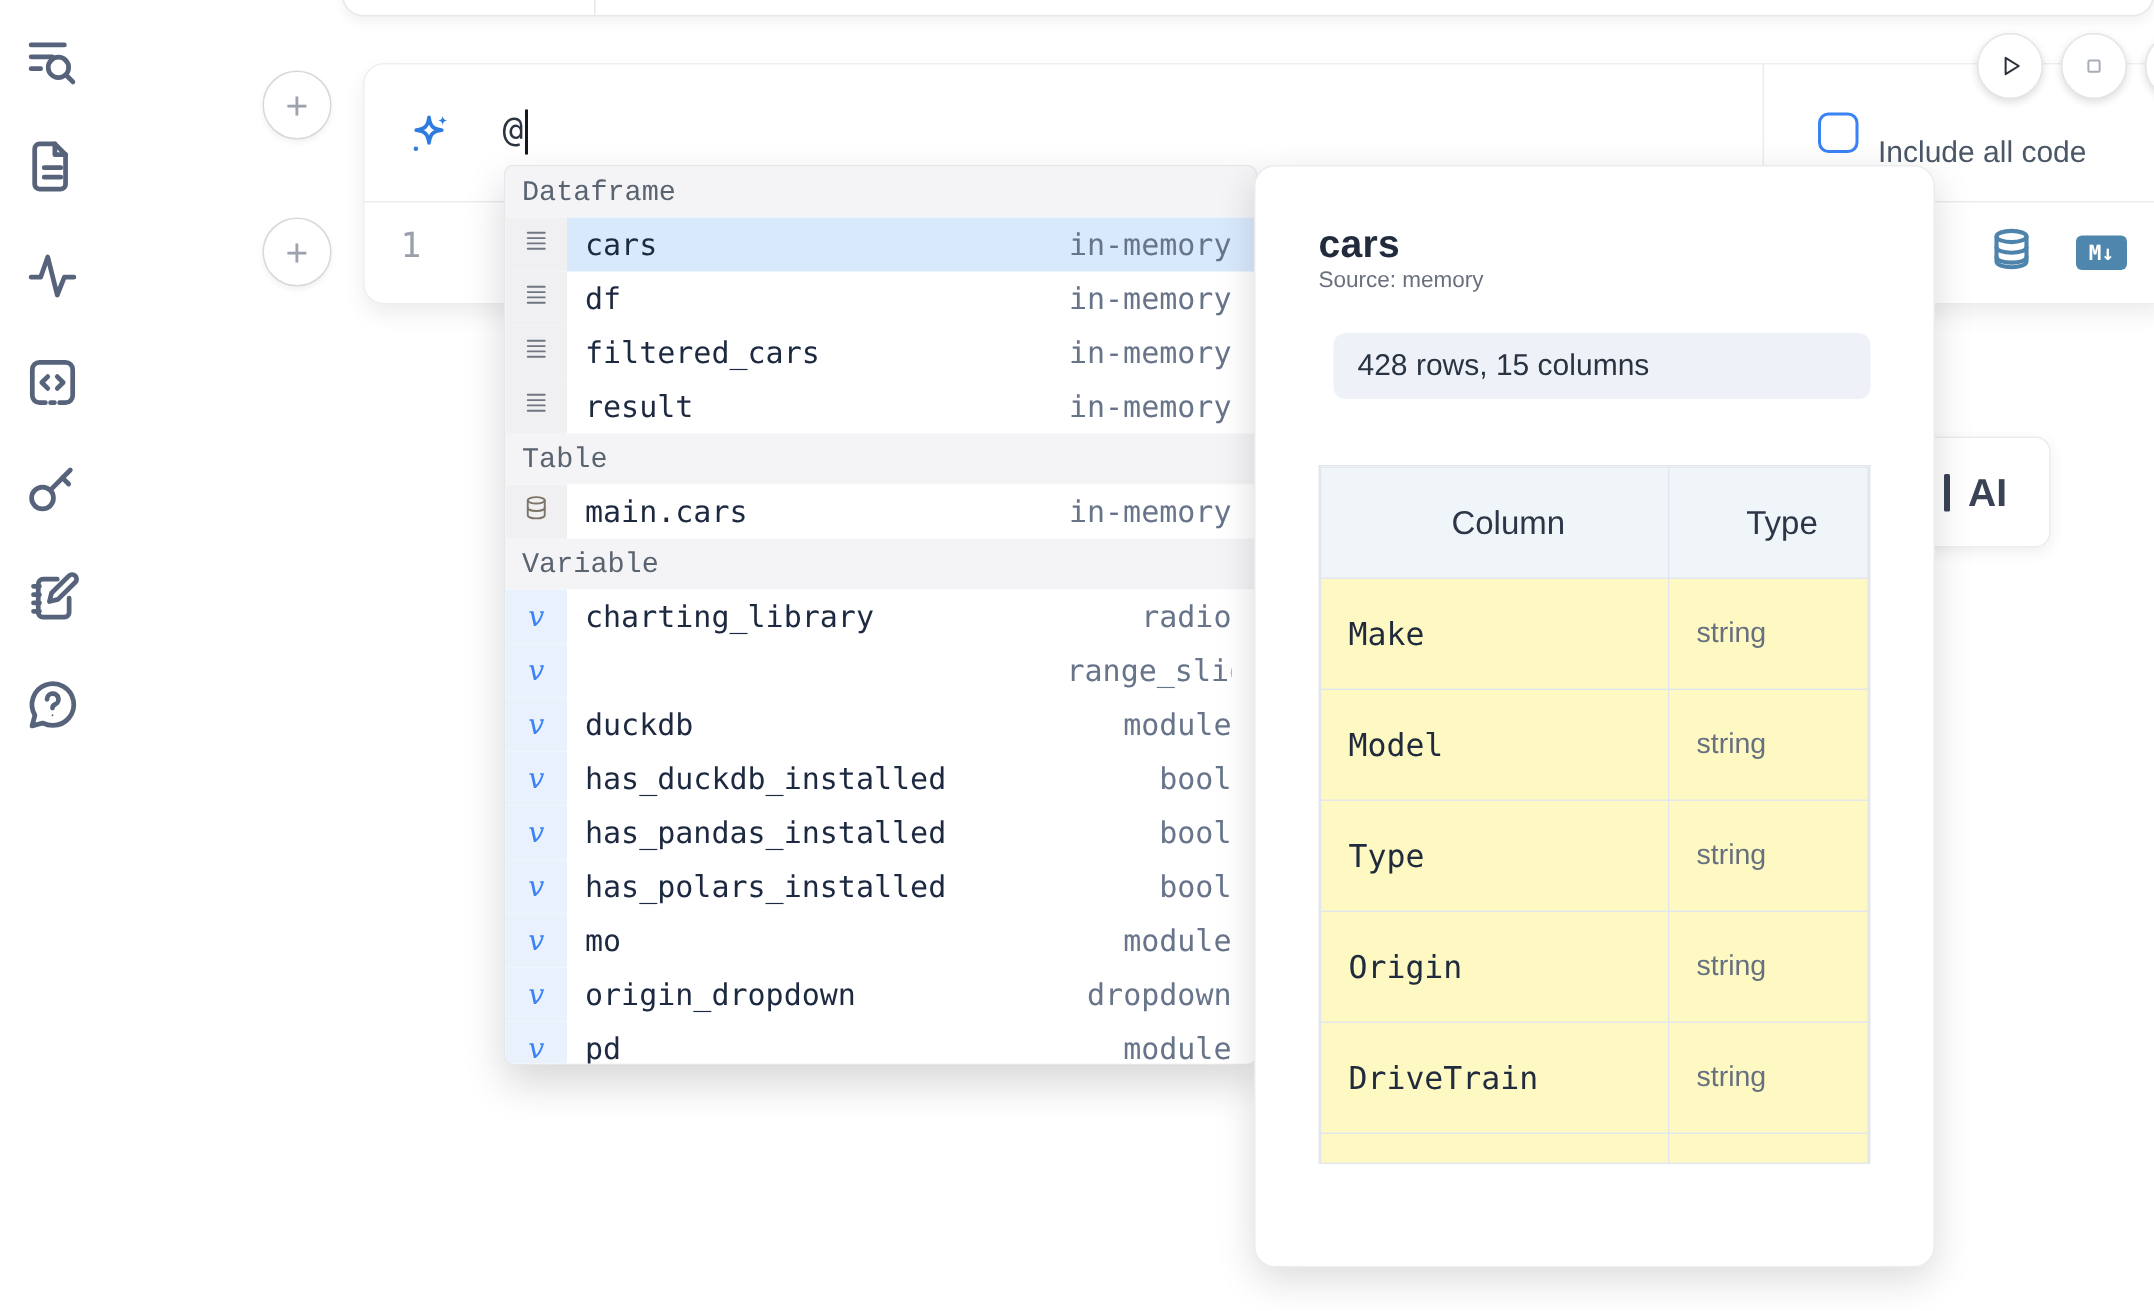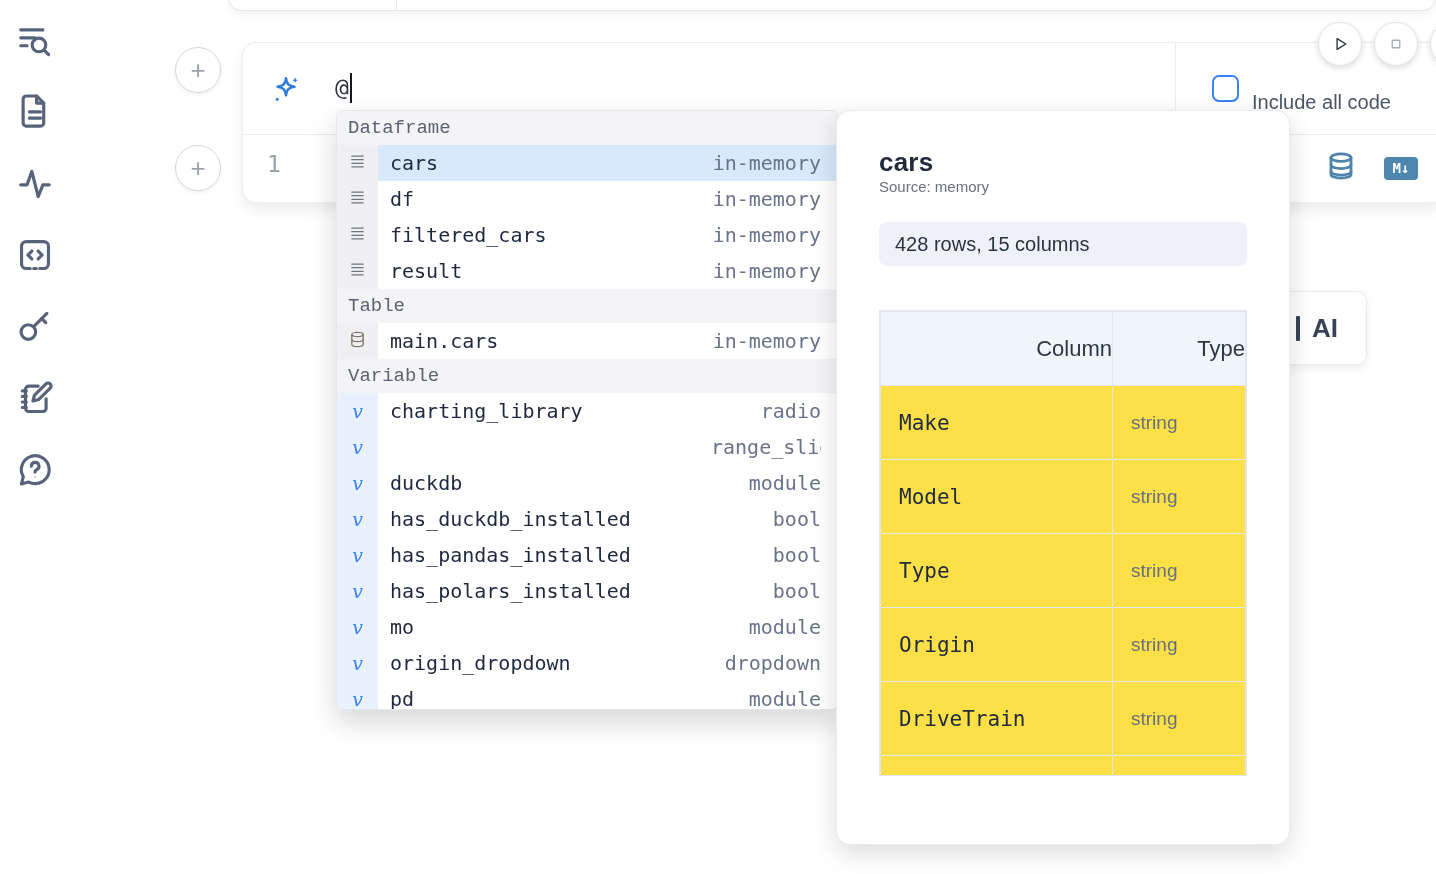--- a/index.html
+++ b/index.html
@@ -74,28 +74,28 @@
   .db-small svg { width:17px; height:17px; stroke:#7d7468; stroke-width:1.8; fill:none; stroke-linecap:round; }
   .var-glyph { font-family:"DejaVu Serif", serif; font-style:italic; font-size:19px; color:#3b82f6; }
 
   
   .card { position:absolute; left:836px; top:110px; width:454px; height:735px; background:#fff;
           border:1px solid #ececf0; border-radius:14px; z-index:10;
           box-shadow:0 8px 26px rgba(0,0,0,.14); padding:36px 42px 0 42px; }
   .card-title { font-size:26px; font-weight:bold; color:#212b3b; letter-spacing:.2px; }
   .card-source { margin-top:0; font-size:15px; color:#69707d; }
   .card-badge { margin-top:27px; height:44px; line-height:44px; background:#eef2f8; border-radius:8px;
-                padding-left:16px; font-size:20px; color:#2a3342; }
+                padding-left:16px; font-size:20px; color:#2a3342;margin-left:10px; }
   .card-tablewrap { margin-top:44px; height:466px; overflow:hidden;
                     border:1px solid #e3e7ed; border-bottom:none; }
   .ptable { width:100%; border-collapse:collapse; }
   .ptable th, .ptable td { border:1px solid #e3e7ed; }
-  .ptable th { height:74px; background:#f0f5f9; text-align:right; padding-left:18px;
+  .ptable th { height:74px; background:#f0f5f9; text-align:center; padding-left:18px;
                font-size:22px; color:#2c3647; font-weight:normal; }
-  .ptable td { height:74px; background:#fde047; padding-left:18px; }
+  .ptable td { height:74px; background:#fef9c3; padding-left:18px; }
   .ptable td.cname { font-family:"DejaVu Sans Mono", monospace; font-size:21px; color:#202b3d; width:232px; }
   .ptable td.ctype { font-size:19px; color:#66707f; }
   .ptable tr.partial td { height:20px; }
 
   .plus-btn { position:absolute; width:46px; height:46px; border-radius:50%; background:#fff;
               border:1px solid #d6d8dc; box-shadow:0 2px 4px rgba(0,0,0,.06); color:#9ca3af;
               font-size:26px; display:flex; align-items:center; justify-content:center;
               font-family:"Liberation Sans", sans-serif; }
 </style>
 </head>

